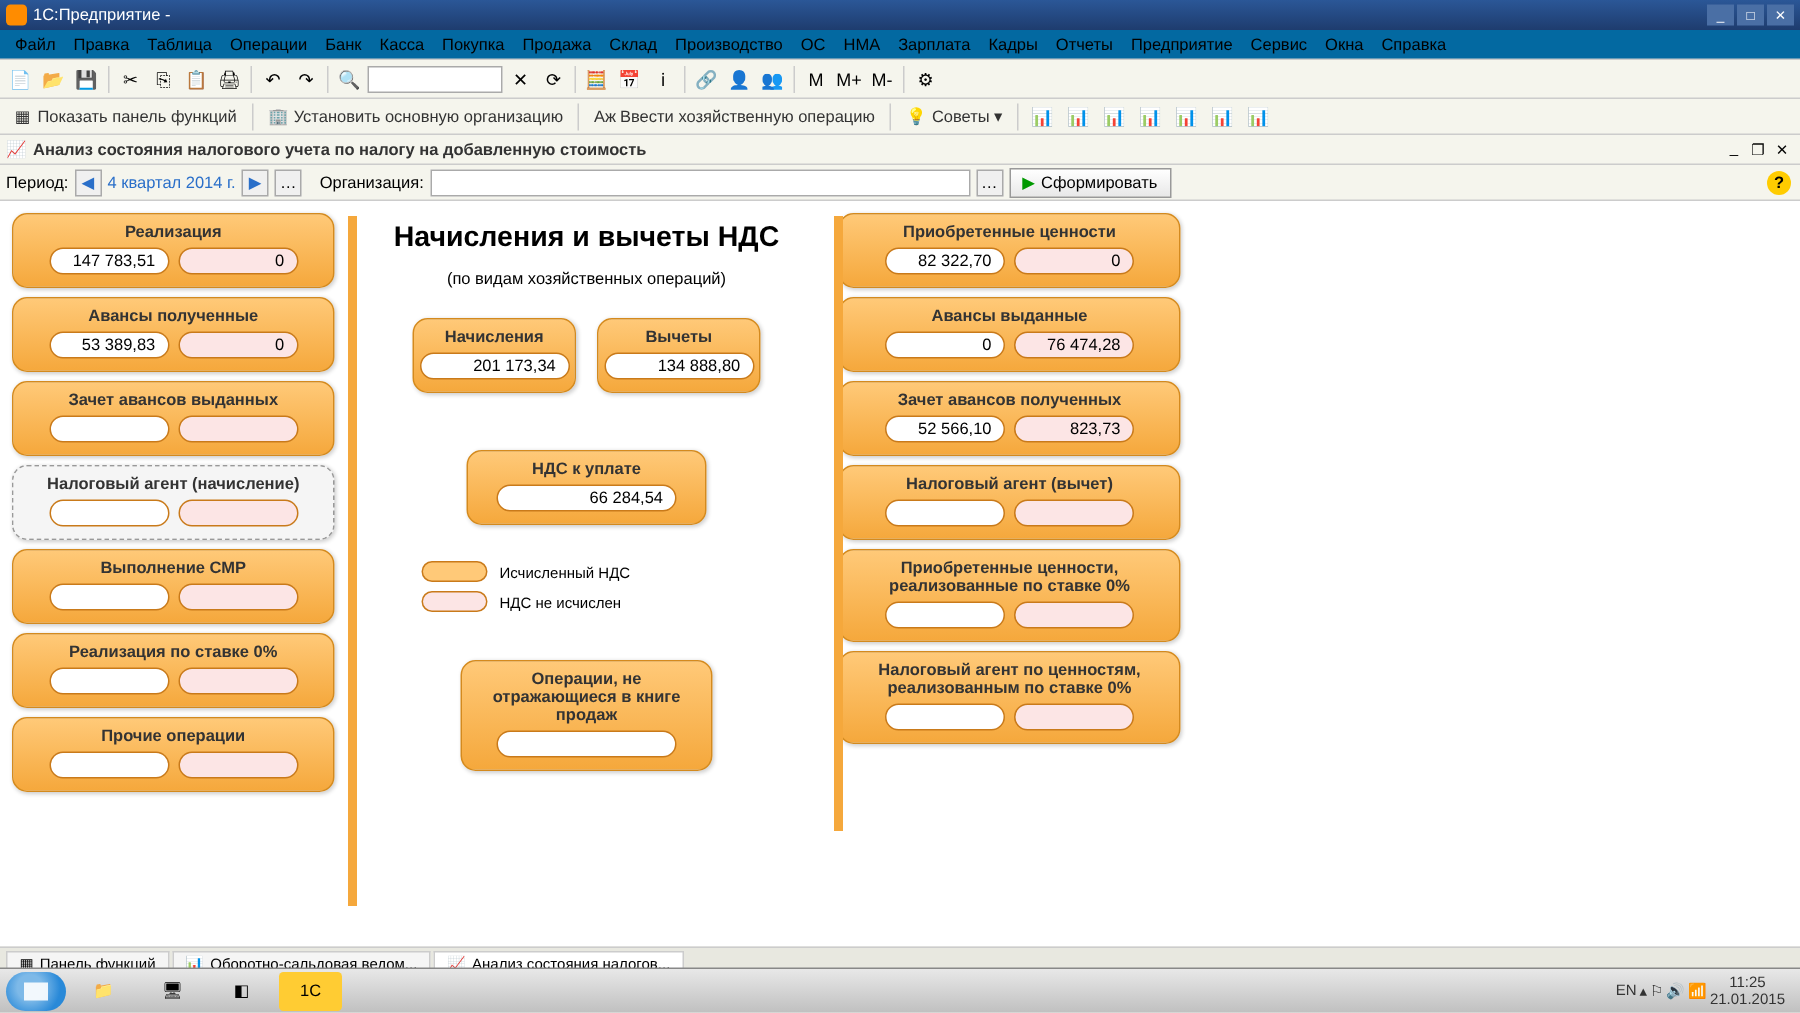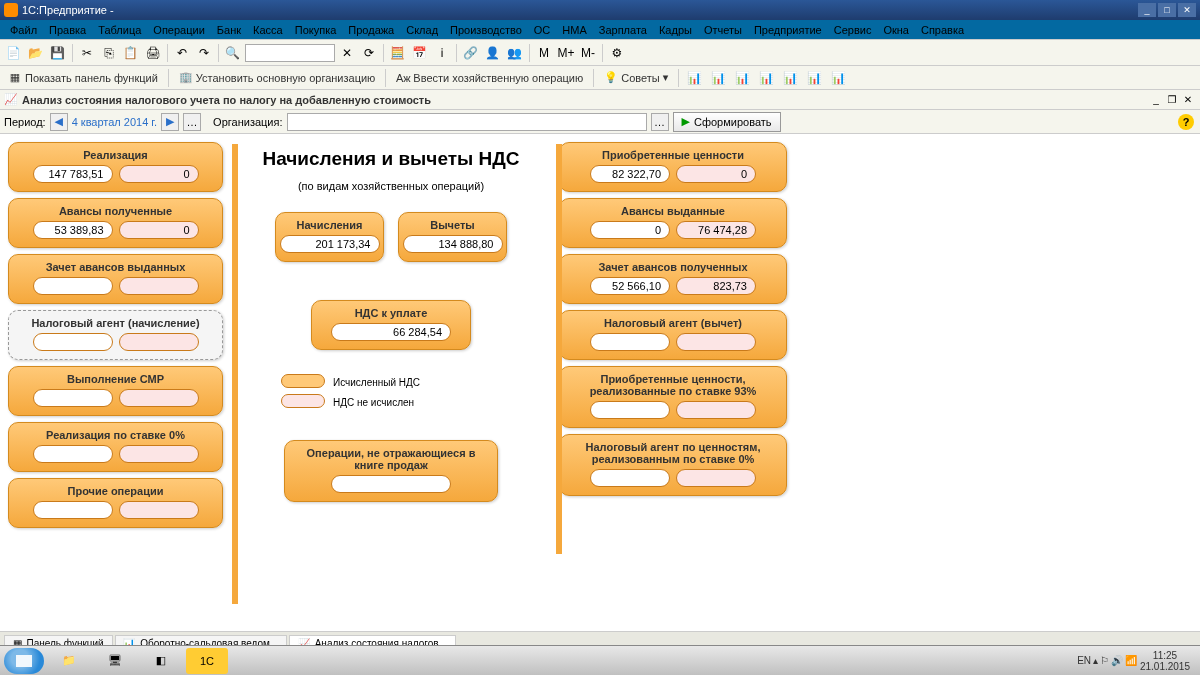--- a/index.html
+++ b/index.html
@@ -261,21 +261,21 @@
         <div class="legrow">
             <div class="legbox orange"></div>
             <span>Исчисленный НДС</span>
           </div>
         <div class="legrow">
             <div class="legbox pink"></div>
             <span>НДС не исчислен</span>
           </div>
       </div>
       <div style="height:14px"></div>
-      <div class="card single" style="width:214px;margin:0 auto">
+      <div class="card single" style="width:168px;margin:0 auto">
         <div class="card-title">Операции, не отражающиеся в книге продаж</div>
         <div class="vals">
             <div class="val"></div>
           </div>
       </div>
     </div>
     <div class="bar" style="left:556px; top:10px; width:6px; height:410px;"></div>
     <div class="col rightcol" id="rightcol">
         <div class="card">
           <div class="card-title">Приобретенные ценности</div>
@@ -299,21 +299,21 @@
           </div>
         </div>
         <div class="card">
           <div class="card-title">Налоговый агент (вычет)</div>
           <div class="vals">
             <div class="val"></div>
             <div class="val" style="background:#fce5e5"></div>
           </div>
         </div>
         <div class="card">
-          <div class="card-title">Приобретенные ценности, реализованные по ставке 93%</div>
+          <div class="card-title">Приобретенные ценности, реализованные по ставке 0%</div>
           <div class="vals">
             <div class="val"></div>
             <div class="val" style="background:#fce5e5"></div>
           </div>
         </div>
         <div class="card">
           <div class="card-title">Налоговый агент по ценностям, реализованным по ставке 0%</div>
           <div class="vals">
             <div class="val"></div>
             <div class="val" style="background:#fce5e5"></div>

